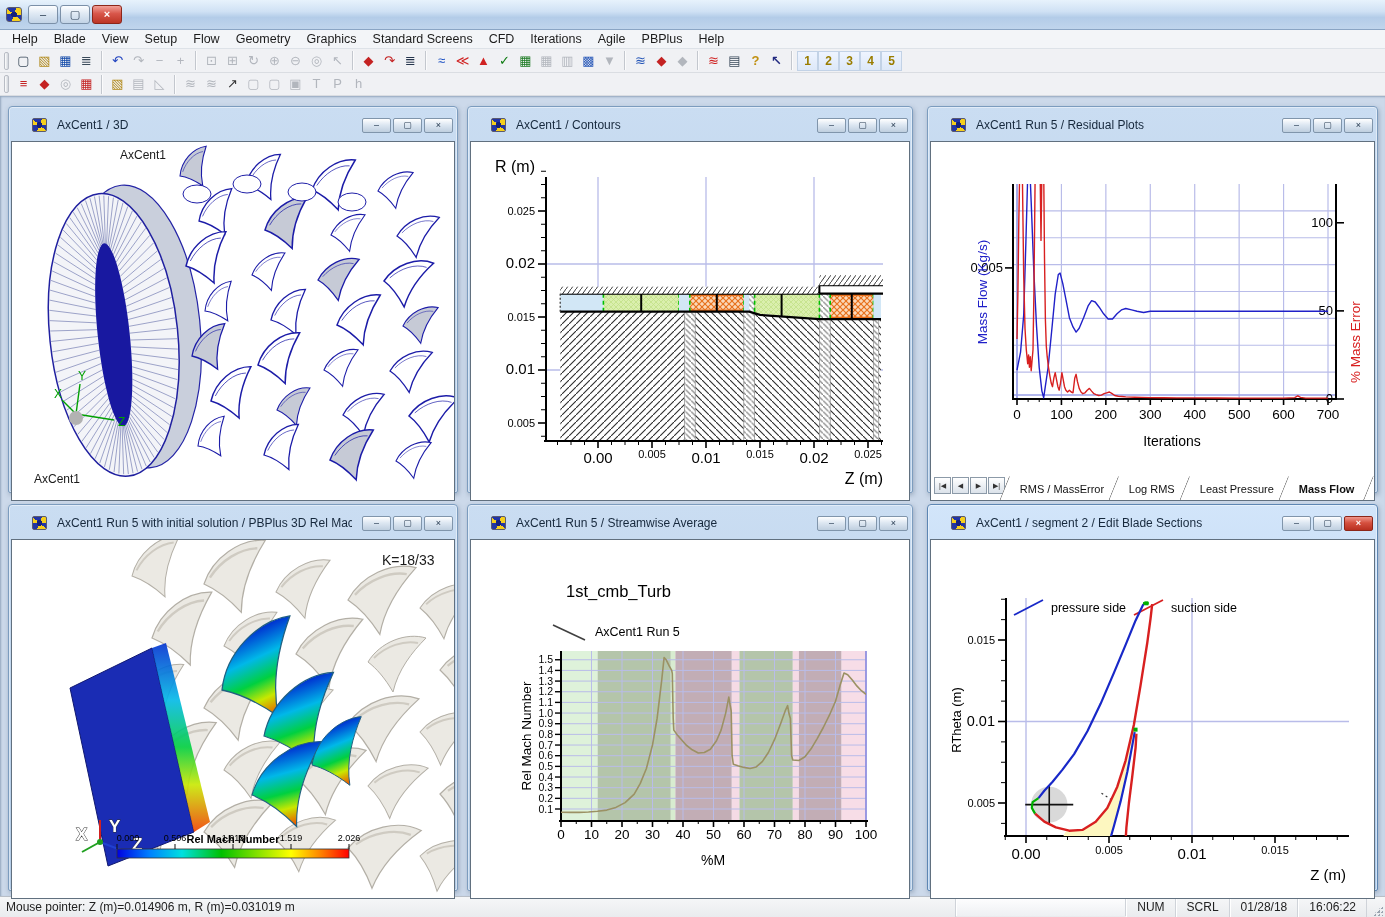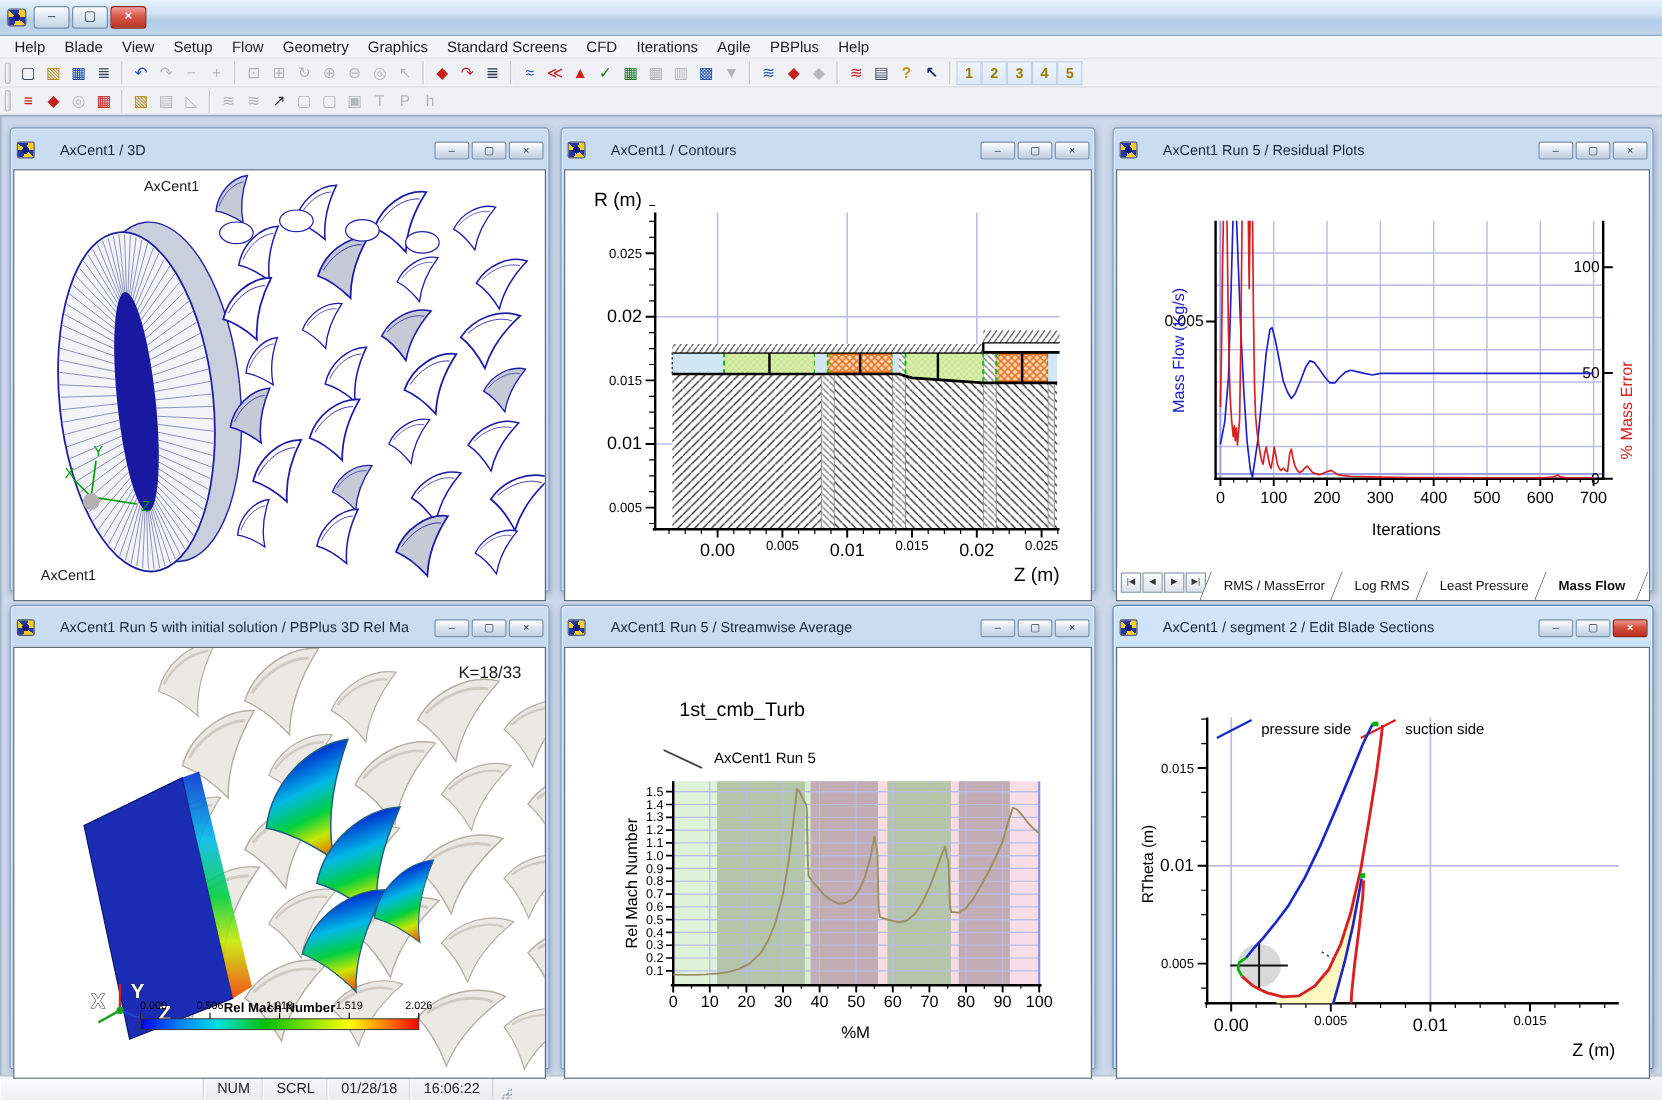--- a/index.html
+++ b/index.html
@@ -25,21 +25,21 @@
   .toolbar > div { display:flex; align-items:center; }
   .grip { width:5px; height:18px; margin:0 4px 0 2px; background:linear-gradient(90deg,#ffffff,#cfd3da); border:1px solid #b9bdc5; border-radius:2px; }
   .tb { width:21px; height:20px; display:inline-flex; align-items:center; justify-content:center; font-size:13px; line-height:20px; }
   .tb-num { width:21px; height:20px; display:inline-flex; align-items:center; justify-content:center; font-size:12px; font-weight:bold; background:linear-gradient(#eef4ff,#dde8f8); border:1px solid #c2d2e6; }
   .tb-sep { width:0; height:19px; border-left:1px solid #c3c7ce; border-right:1px solid #fbfbfc; margin:0 4px; }
 
   
   #mdi { position:relative; width:1385px; height:800px; background:#ccd9ea; box-shadow: inset 1px 1px 2px #93a6bd; }
   .win { position:absolute; background:linear-gradient(#caddf2,#b2cbe6); border:1px solid #7c9cbe; border-radius:4px 4px 2px 2px; padding:2px; box-shadow: inset 0 0 0 1px rgba(255,255,255,.45), 1px 2px 5px rgba(60,80,110,.35); }
   .win.active { background:linear-gradient(#d2e5fa,#abc9ea); border-color:#5d86b3; }
-  .tbar { height:32px; display:flex; align-items:center; gap:21px; padding:0 2px 0 3px; }
+  .tbar { height:32px; display:flex; align-items:center; gap:10px; padding:0 2px 0 3px;margin-left:18px; }
   .wicon { width:15px; height:14px; border:1px solid #5a5a70; border-radius:2px; flex:0 0 auto;
     background: radial-gradient(circle at 50% 50%, #16207c 0 3px, transparent 3px),
                 conic-gradient(from 20deg,#f6cf1c 0 70deg,#2336a4 70deg 110deg,#f6cf1c 110deg 180deg,#2336a4 180deg 250deg,#f6cf1c 250deg 290deg,#2336a4 290deg); }
   .ttl { flex:1; font-size:12px; color:#16283c; white-space:nowrap; overflow:hidden; }
   .wbtns { display:flex; gap:2px; }
   .wbtn { width:29px; height:15px; border:1px solid #8095ab; border-radius:2px; background:linear-gradient(#ffffff,#dde7f2 45%,#bfcfdf); font-size:9px; line-height:13px; text-align:center; color:#24384e; }
   .win.active .wbtn.close { background:linear-gradient(#f0978c,#d5503f 45%,#b83020); border-color:#8c2619; color:#fff; font-weight:bold; }
   .content { position:relative; background:#fff; border:1px solid #61707f; height:calc(100% - 21px); overflow:hidden; }
   .flabel { position:absolute; font-size:12px; color:#1a1a1a; }
 
@@ -1047,19 +1047,20 @@
             <rect x="213.35000000000002" y="61.32499999999999" width="4" height="4" fill="#00b000"></rect>
             <rect x="202.56" y="187.65" width="4" height="4" fill="#00b000"></rect>
           </g>
         </svg>
     </div>
   </div>
 
 </div>
 
 <div class="statusbar">
+  <span class="sb-msg">Mouse pointer: Z (m)=0.014906 m, R (m)=0.031019 m</span>
   <span class="sb-box"></span>
   <span class="sb-pane">NUM</span>
   <span class="sb-pane">SCRL</span>
   <span class="sb-pane">01/28/18</span>
   <span class="sb-pane">16:06:22</span>
   <span class="sb-grip"></span>
 </div>
 
 </body></html>

